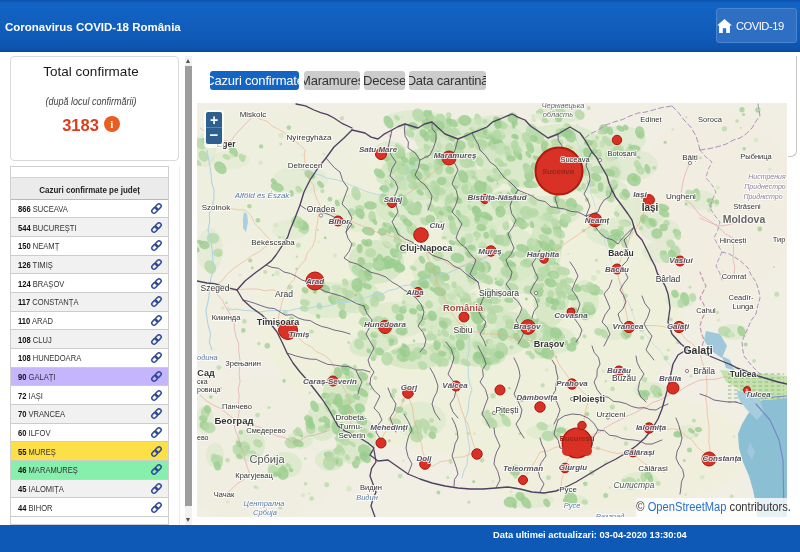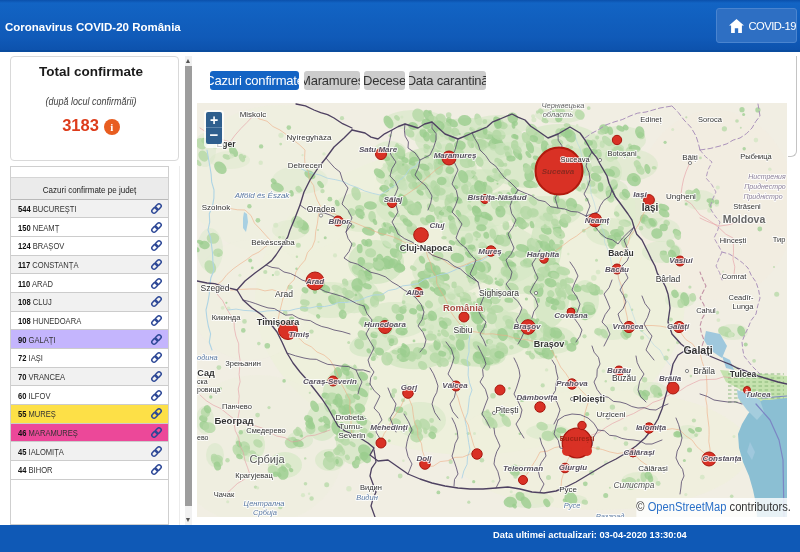--- a/index.html
+++ b/index.html
@@ -3,33 +3,33 @@
 <style>
 *{margin:0;padding:0;box-sizing:border-box}
 html,body{width:800px;height:552px;overflow:hidden;background:#fff;
   font-family:"Liberation Sans",sans-serif}
 #hdr{position:absolute;left:0;top:0;width:800px;height:52px;
   background:linear-gradient(180deg,#0b50ab 0,#1264c4 6%,#105ab8 75%,#0d52ad 100%);
   border-bottom:2px solid #0a4c9e}
 #hdr h1{position:absolute;left:5px;top:20.5px;font-size:11.5px;color:#fff;font-weight:bold;white-space:nowrap}
 #covidbtn{position:absolute;left:716px;top:8px;width:81px;height:35px;background:#2e6fc3;
   border:1px solid #4a84cf;border-radius:3px;color:#fff;font-size:11.2px;letter-spacing:-.5px;
-  display:flex;align-items:center;justify-content:flex-end;gap:4px}
+  display:flex;align-items:center;justify-content:flex-start;gap:4px}
 #card1{position:absolute;left:10px;top:56px;width:169px;height:105px;background:#fff;
   border:1px solid #d9d9d9;border-radius:4px;text-align:center}
-#card1 .t{position:absolute;left:0;top:7px;width:160px;font-size:13.5px;font-weight:bold;color:#1a1a1a;text-align:center}
+#card1 .t{position:absolute;left:0;top:7px;width:160px;font-size:13.5px;font-weight:normal;color:#1a1a1a;text-align:center}
 #card1 .s{position:absolute;left:0;top:39px;width:160px;font-size:10px;font-style:italic;color:#444;transform:scaleX(.9);text-align:center}
 #card1 .n{position:absolute;left:0;top:59px;width:160px;font-size:16.5px;font-weight:bold;color:#dd3c1b;
-  display:flex;align-items:flex-end;justify-content:center;gap:5px}
+  display:flex;align-items:flex-start;justify-content:center;gap:5px}
 .info{display:inline-block;width:16px;height:16px;border-radius:50%;background:#e85d20;color:#fff;
   font-size:11px;font-weight:bold;line-height:16px;font-family:"Liberation Serif",serif}
 #card2{position:absolute;left:10px;top:166px;width:159px;height:359px;background:#fff;
   border:1px solid #cfcfcf;overflow:hidden}
 #card2 .pad{height:10px}
-#card2 .th{height:22.5px;line-height:24px;text-align:center;font-size:9px;font-weight:normal;
+#card2 .th{height:22.5px;line-height:24px;text-align:center;font-size:9px;font-weight:bold;
   color:#222;background:#ebebeb;border-top:1px solid #d5d5d5;border-bottom:1px solid #b9b9b9}
 .trow{height:18.68px;display:flex;align-items:center;justify-content:space-between;
   padding:0 5px 0 7px;border-bottom:1px solid #cccccc;font-size:9.6px;color:#333}
 .trow span{display:inline-block;transform:scaleX(.79);transform-origin:0 50%;white-space:nowrap}
 .trow b{color:#111}
 #sscroll{position:absolute;left:184.5px;top:56px;width:7px;height:469px;background:#f1f1f1}
 #sthumb{position:absolute;left:0;top:10px;width:7px;height:440px;background:#9d9d9d}
 .arr{position:absolute;left:0;width:7px;height:10px;background:#f1f1f1;color:#555;
   font-size:7px;text-align:center;line-height:10px}
 #mapcard{position:absolute;left:197px;top:54px;width:590px;height:463px;background:#fff}
@@ -1683,44 +1683,62 @@
       <div class="zp">+</div>
       <div class="zm">−</div>
     </div>
   </div>
 <div id="attr">© <a>OpenStreetMap</a> contributors.</div>
 <div class="btn" id="b1">Cazuri confirmate</div>
 <div class="btn" id="b2">Maramureș</div>
 <div class="btn" id="b3">Decese</div>
 <div class="btn" id="b4">Data carantină</div>
 <div id="hdr">
-    <h1>Coronavirus COVID-20 România</h1>
+    <h1>Coronavirus COVID-18 România</h1>
 <div id="covidbtn"><svg width="15" height="14" viewBox="0 0 16 15">
         <path fill="#fff" d="M8 0 L16 7 L13.8 7 L13.8 15 L9.8 15 L9.8 10 L6.2 10 L6.2 15 L2.2 15 L2.2 7 L0 7 Z"></path>
       </svg>COVID-19</div>
   </div>
 <div id="card1">
     <div class="t">Total confirmate</div>
     <div class="s">(după locul confirmării)</div>
 <div class="n">3183 <span class="info">i</span></div>
   </div>
 <div id="card2">
     <div class="pad"></div>
     <div class="th"><span style="display:inline-block;transform:scaleX(.89)">Cazuri confirmate pe județ</span></div>
+<div class="trow" style="background:#ffffff">
+      <span><b>866</b> SUCEAVA</span>
+      <svg width="13" height="13" viewBox="0 0 13 13" style="display:block">
+        <g fill="none" stroke="#2c4796" stroke-width="1.5" transform="rotate(45 6.5 6.5)">
+          <rect x="4.3" y="0.8" width="4.4" height="6.2" rx="2.2"></rect>
+          <rect x="4.3" y="6" width="4.4" height="6.2" rx="2.2"></rect>
+        </g>
+      </svg>
+    </div>
 <div class="trow" style="background:#f1f1f1">
       <span><b>544</b> BUCUREȘTI</span>
       <svg width="13" height="13" viewBox="0 0 13 13" style="display:block">
         <g fill="none" stroke="#2c4796" stroke-width="1.5" transform="rotate(45 6.5 6.5)">
           <rect x="4.3" y="0.8" width="4.4" height="6.2" rx="2.2"></rect>
           <rect x="4.3" y="6" width="4.4" height="6.2" rx="2.2"></rect>
         </g>
       </svg>
     </div>
 <div class="trow" style="background:#ffffff">
       <span><b>150</b> NEAMȚ</span>
+      <svg width="13" height="13" viewBox="0 0 13 13" style="display:block">
+        <g fill="none" stroke="#2c4796" stroke-width="1.5" transform="rotate(45 6.5 6.5)">
+          <rect x="4.3" y="0.8" width="4.4" height="6.2" rx="2.2"></rect>
+          <rect x="4.3" y="6" width="4.4" height="6.2" rx="2.2"></rect>
+        </g>
+      </svg>
+    </div>
+<div class="trow" style="background:#f1f1f1">
+      <span><b>126</b> TIMIȘ</span>
       <svg width="13" height="13" viewBox="0 0 13 13" style="display:block">
         <g fill="none" stroke="#2c4796" stroke-width="1.5" transform="rotate(45 6.5 6.5)">
           <rect x="4.3" y="0.8" width="4.4" height="6.2" rx="2.2"></rect>
           <rect x="4.3" y="6" width="4.4" height="6.2" rx="2.2"></rect>
         </g>
       </svg>
     </div>
 <div class="trow" style="background:#ffffff">
       <span><b>124</b> BRAȘOV</span>
       <svg width="13" height="13" viewBox="0 0 13 13" style="display:block">
@@ -1804,21 +1822,21 @@
     </div>
 <div class="trow" style="background:#fde047">
       <span><b>55</b> MUREȘ</span>
       <svg width="13" height="13" viewBox="0 0 13 13" style="display:block">
         <g fill="none" stroke="#2c4796" stroke-width="1.5" transform="rotate(45 6.5 6.5)">
           <rect x="4.3" y="0.8" width="4.4" height="6.2" rx="2.2"></rect>
           <rect x="4.3" y="6" width="4.4" height="6.2" rx="2.2"></rect>
         </g>
       </svg>
     </div>
-<div class="trow" style="background:#ec4899">
+<div class="trow" style="background:#86efac">
       <span><b>46</b> MARAMUREȘ</span>
       <svg width="13" height="13" viewBox="0 0 13 13" style="display:block">
         <g fill="none" stroke="#2c4796" stroke-width="1.5" transform="rotate(45 6.5 6.5)">
           <rect x="4.3" y="0.8" width="4.4" height="6.2" rx="2.2"></rect>
           <rect x="4.3" y="6" width="4.4" height="6.2" rx="2.2"></rect>
         </g>
       </svg>
     </div>
 <div class="trow" style="background:#f1f1f1">
       <span><b>45</b> IALOMIȚA</span>

